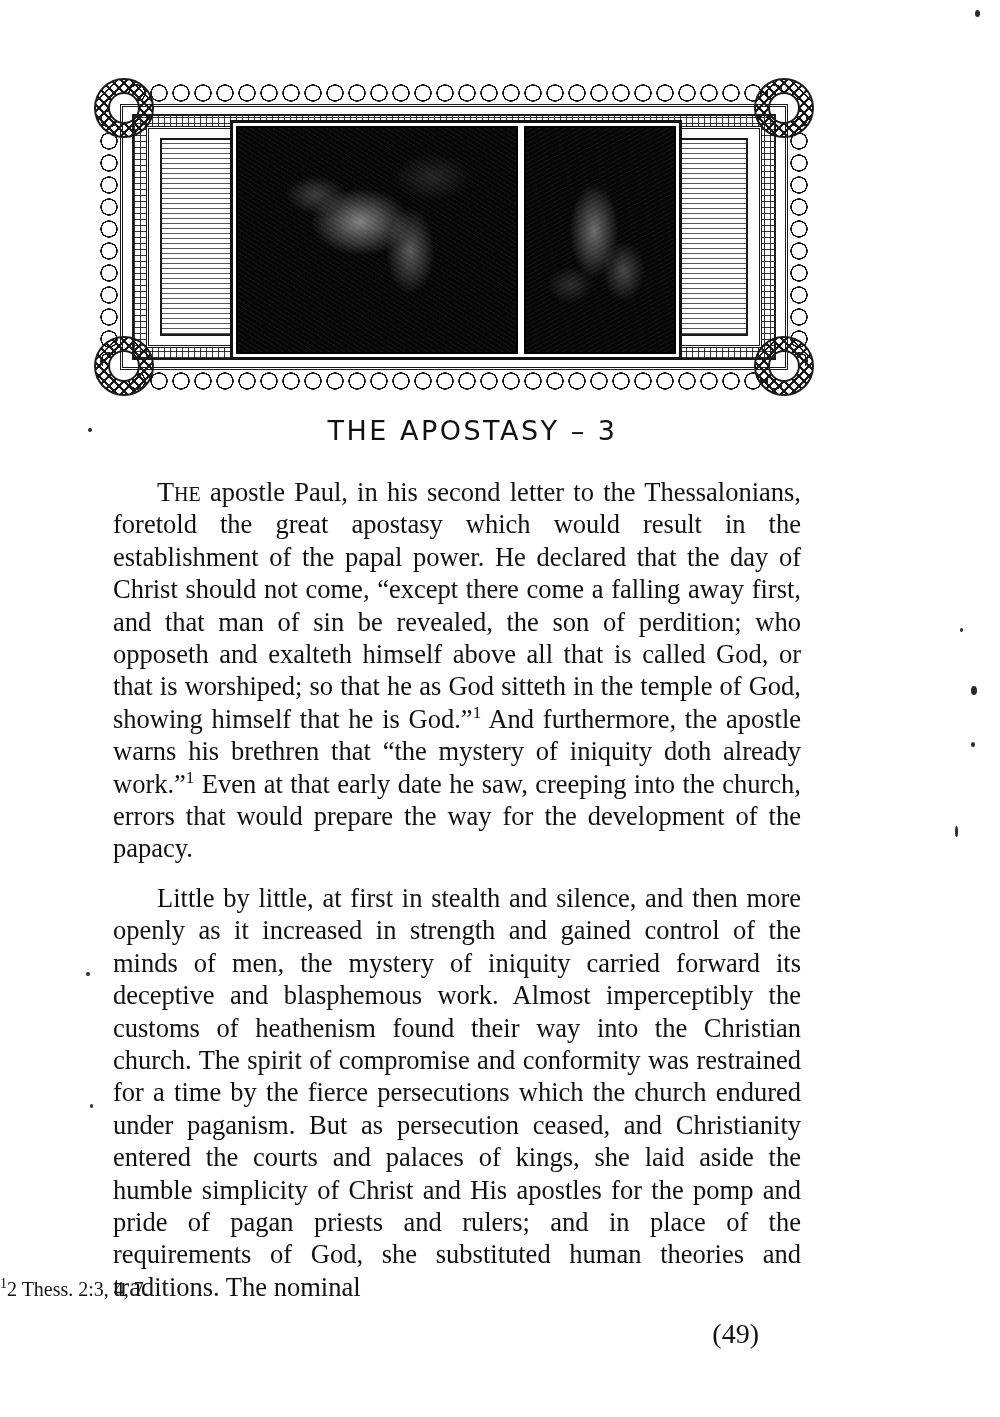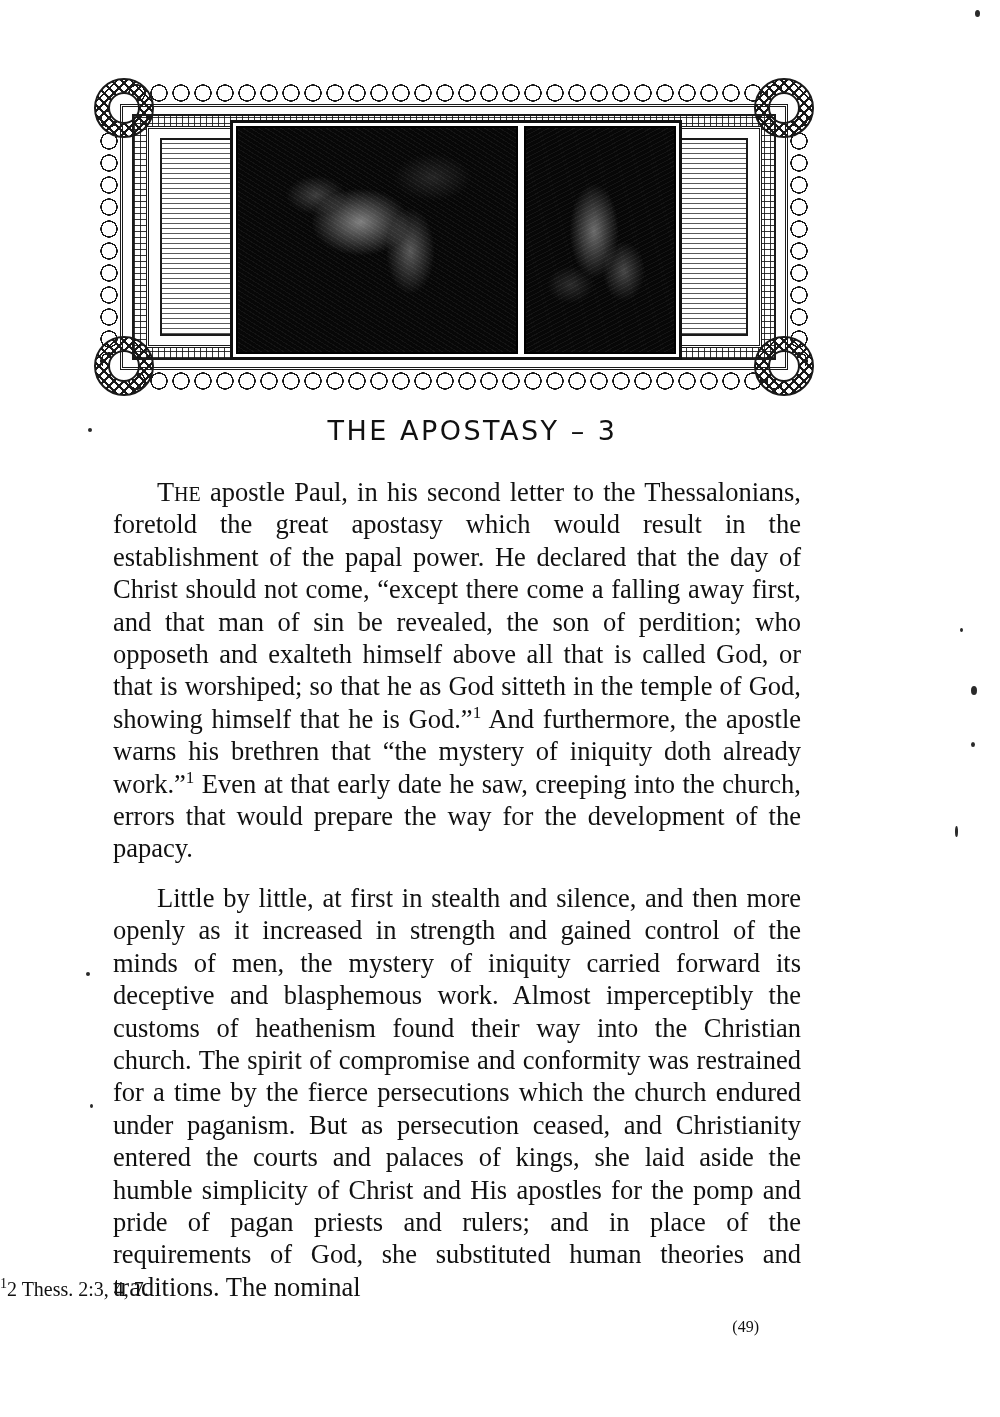--- a/index.html
+++ b/index.html
@@ -219,21 +219,21 @@
   .footnote .fn-mark {
     font-size: 14px;
     vertical-align: super;
     line-height: 0;
   }
 
   .page-number {
     position: absolute;
     right: 186px;
     top: 1318px;
-    font-size: 16px;
+    font-size: 28px;
     color: #111;
     font-family: Liberation Serif, serif;
   }
 
   
   .speck {
     position: absolute;
     background: #2a2a2a;
     border-radius: 50%;
   }

